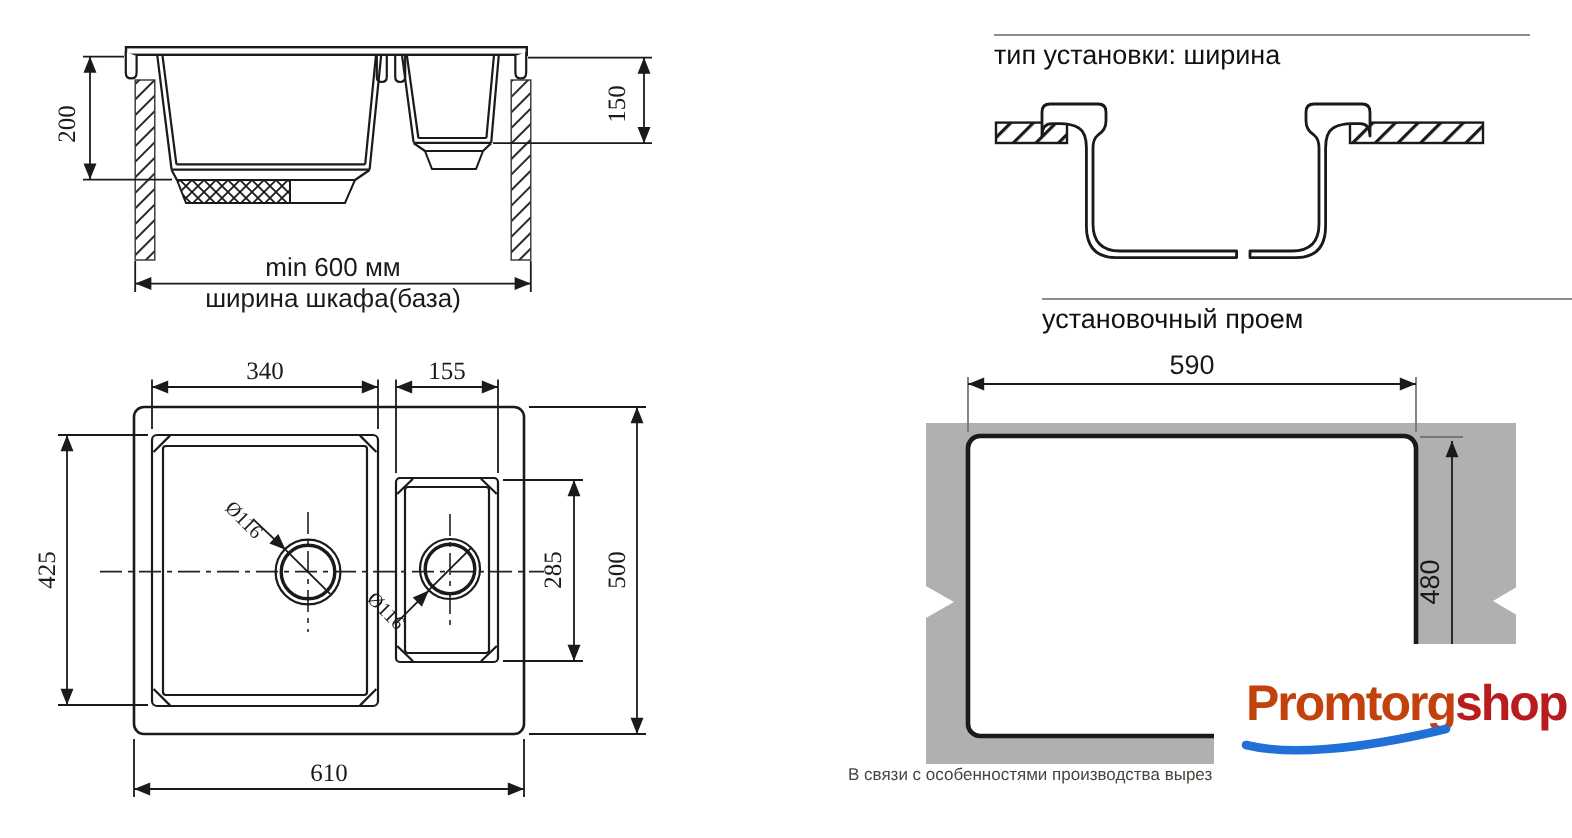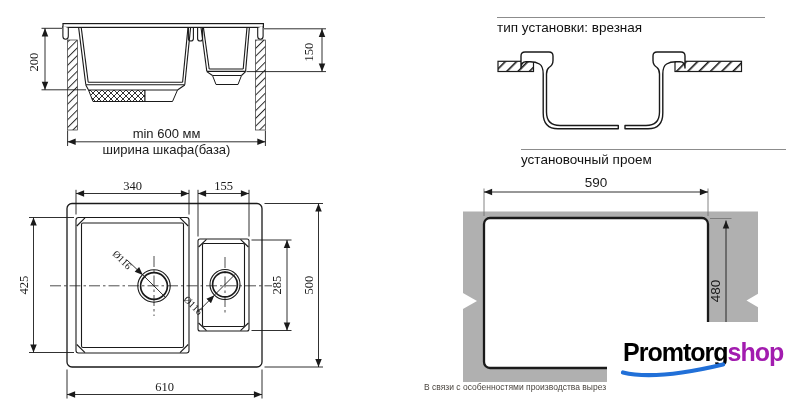--- a/index.html
+++ b/index.html
@@ -10,22 +10,22 @@
   .dim-num{font-family:"Liberation Serif",serif;font-size:12.5px;}
   .dim-num-sm{font-family:"Liberation Serif",serif;font-size:10px;}
   .dim-sans{font-family:"Liberation Sans",sans-serif;font-size:13.5px;}
   .label-sans{font-family:"Liberation Sans",sans-serif;font-size:13px;}
   .heading{position:absolute;left:497px;width:268px;border-top:1.5px solid #8c8c8c;
            padding-top:2px;font-size:13.5px;color:#111;}
   #heading-install{top:17px;}
   #heading-cutout{top:149px;margin-left:24px;}
   #logo-box{position:absolute;left:607px;top:322px;width:179px;height:73px;background:#fff;z-index:2;}
   #logo-text{position:absolute;left:16px;top:16px;font-size:25px;font-weight:700;letter-spacing:-1px;white-space:nowrap;}
-  #logo-part-blue{color:#000000;}
-  #logo-part-black{color:#a21caf;}
+  #logo-part-blue{color:#c2410c;}
+  #logo-part-black{color:#b91c1c;}
   #footnote{position:absolute;left:424px;top:382px;font-size:8.5px;color:#4a453f;white-space:nowrap;z-index:1;}
 </style>
 </head>
 <body>
 
 <div id="stage">
 
   <svg width="0" height="0" class="abs" aria-hidden="true">
     <defs>
       <marker id="arr" viewBox="0 0 10 10" refX="9.5" refY="5" markerWidth="9" markerHeight="9" markerUnits="userSpaceOnUse" orient="auto-start-reverse">
@@ -171,21 +171,21 @@
     </g>
     <text class="dim-num" text-anchor="middle" transform="translate(312.5,285) rotate(-90)">500</text>
 
     <g stroke="#1a1a1a" stroke-width="0.9">
       <path d="M67,369.5 V398.5 M262,369.5 V398.5"></path>
       <line x1="67" y1="394.5" x2="262" y2="394.5" marker-start="url(#arr)" marker-end="url(#arr)"></line>
     </g>
     <text class="dim-num" x="164.5" y="390.5" text-anchor="middle">610</text>
   </svg>
 
-  <div class="heading" id="heading-install">тип установки: врезная</div>
+  <div class="heading" id="heading-install">тип установки: ширина</div>
 
   <svg class="abs" style="left:490px;top:40px" width="272" height="100" viewBox="490 40 272 100">
     <rect x="498" y="61.3" width="35.5" height="10.2" fill="url(#hatchB)" stroke="#1a1a1a" stroke-width="1.2"></rect>
     <rect x="675" y="61.3" width="66.5" height="10.2" fill="url(#hatchB)" stroke="#1a1a1a" stroke-width="1.2"></rect>
     <path d="M521,68 V56 Q521,52 525,52 H549 Q553,52 553,56 V60.5 Q553,65 549,67.5 Q546.5,69.5 546.5,74 V112
              Q546.5,125.5 560,125.5 H618.3 V128.8 H558 Q543.2,128.8 543.2,113 V74 Q543.2,66.3 539.4,64
              Q535.8,61.8 530,61.8 H526 Q521,61.8 521,68 Z" fill="#fff" stroke="#1a1a1a" stroke-width="1.4" stroke-linejoin="round"></path>
     <path d="M685,68 V56 Q685,52 681,52 H657 Q653,52 653,56 V60.5 Q653,65 657,67.5 Q659.5,69.5 659.5,74 V112
              Q659.5,125.5 646,125.5 H625 V128.8 H648 Q662.8,128.8 662.8,113 V74 Q662.8,66.3 666.6,64
              Q670.2,61.8 676,61.8 H680 Q685,61.8 685,68 Z" fill="#fff" stroke="#1a1a1a" stroke-width="1.4" stroke-linejoin="round"></path>

